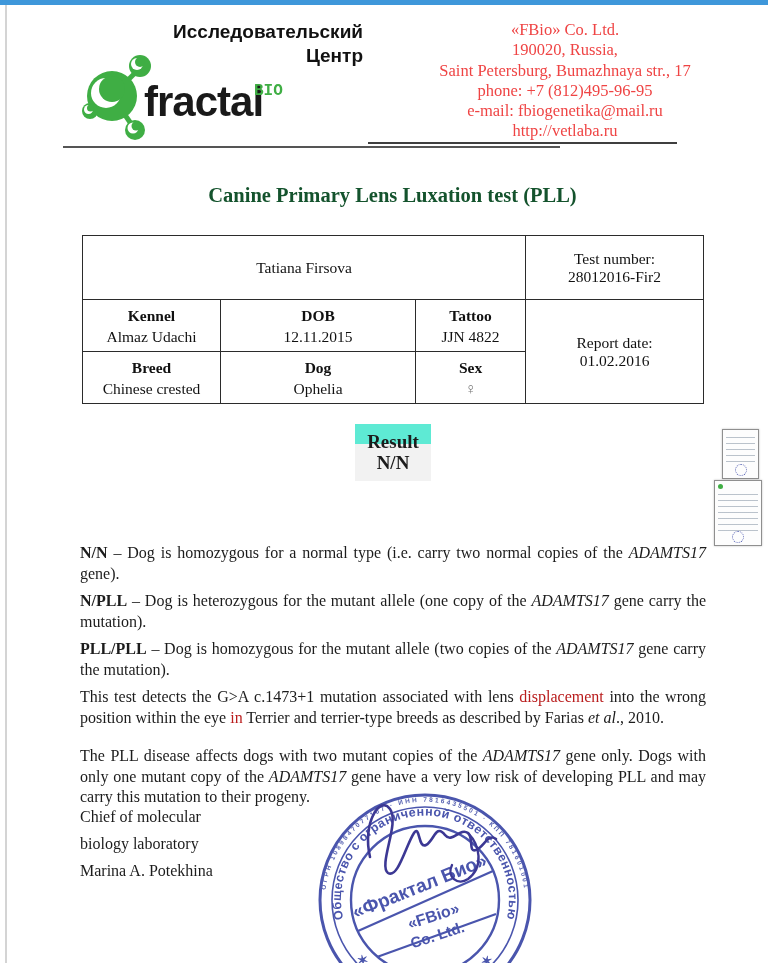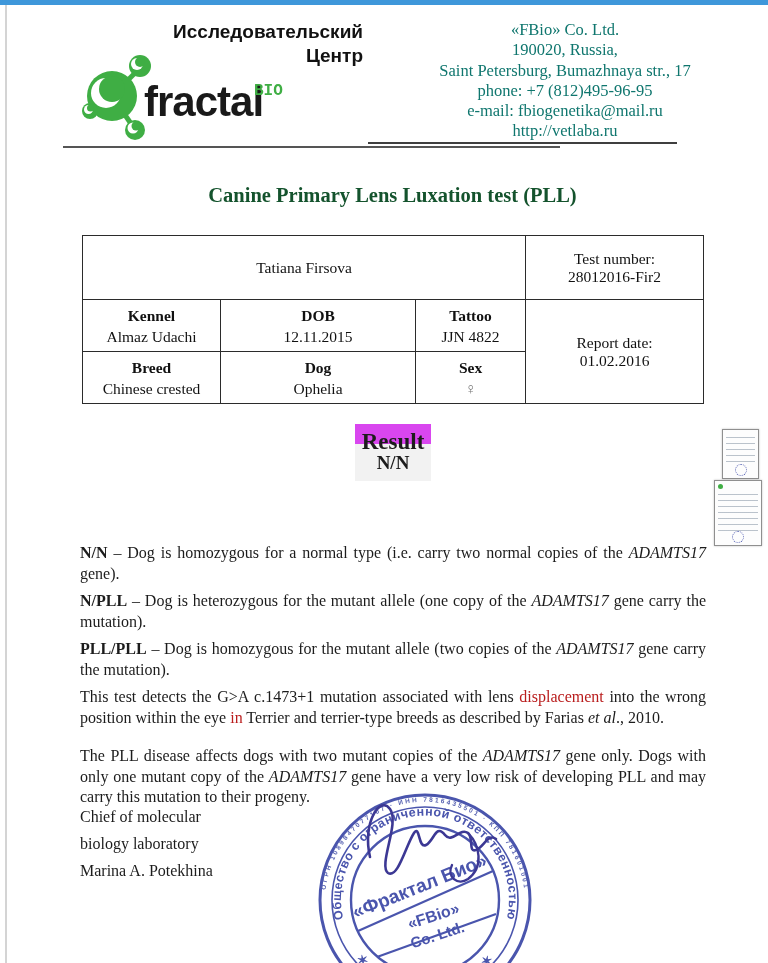--- a/index.html
+++ b/index.html
@@ -21,21 +21,21 @@
   .logo-word {
     position:absolute; left:62px; top:26px;
     font-family:"Liberation Sans", sans-serif; font-weight:600; font-size:42px; letter-spacing:-1px; color:#191919;
   }
   .logo-sup {
     position:absolute; left:172px; top:30px;
     font-family:Liberation Mono, monospace; font-weight:bold; font-size:16px; color:#3fae44;
   }
   .contact-block {
     position:absolute; left:390px; top:20px; width:350px; text-align:center;
-    font-size:16.5px; line-height:20.3px; color:#0f766e;
+    font-size:16.5px; line-height:20.3px; color:#ef4444;
   }
   .rule-a { position:absolute; left:368px; top:142px; width:309px; height:2px; background:#3f3f3f; }
   .rule-b { position:absolute; left:63px; top:146px; width:497px; height:2px; background:#555; }
 
   
   .doc-title {
     position:absolute; left:82px; top:184px; width:621px; text-align:center;
     font-weight:bold; font-size:20.5px; color:#14532d;
   }
 
@@ -46,21 +46,21 @@
     font-size:15.5px; color:#111;
   }
   table.info td { border:1px solid #2b2b2b; text-align:center; vertical-align:middle; padding:0; }
   table.info .hdr { font-weight:bold; border-bottom:none; height:26px; vertical-align:bottom; padding-bottom:1px;margin-top:16px; }
   table.info .val { border-top:none; height:26px; vertical-align:top; padding-top:2px; }
   table.info .owner-cell { height:64px; }
   .sex-sym { color:#7a7a7a; font-size:16px; }
 
   
   .result-box { position:absolute; left:355px; top:424px; width:76px; text-align:center; }
-  .result-head { background:#d946ef; height:20px; line-height:36px; font-weight:bold; font-size:23px; }
+  .result-head { background:#5eead4; height:20px; line-height:36px; font-weight:bold; font-size:19px; }
   .result-val  { background:#f2f2f2; height:37px; line-height:37px; font-weight:bold; font-size:19px; }
 
   
   .codes { position:absolute; left:80px; top:543px; width:626px; font-size:16px; line-height:20.5px; }
   .codes h3 { font-size:16px; margin-bottom:9px; }
   .codes p { text-align:justify; margin-bottom:7px; }
   .codes p.gap { margin-top:18px; }
   .b { font-weight:bold; }
   .i { font-style:italic; }
   .soft { color:#b91c1c; }

